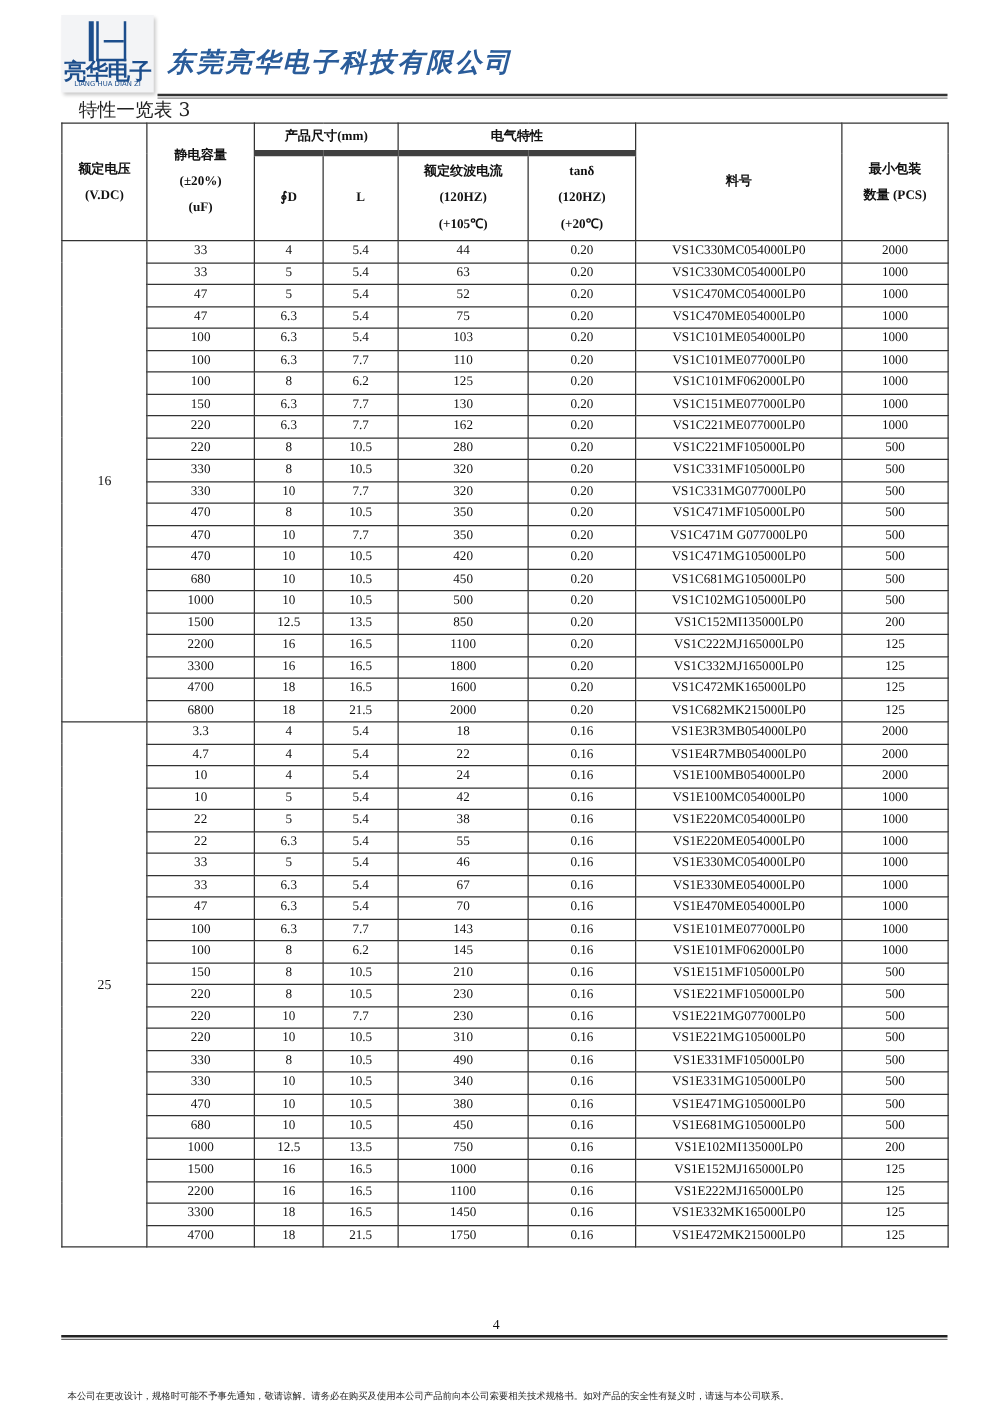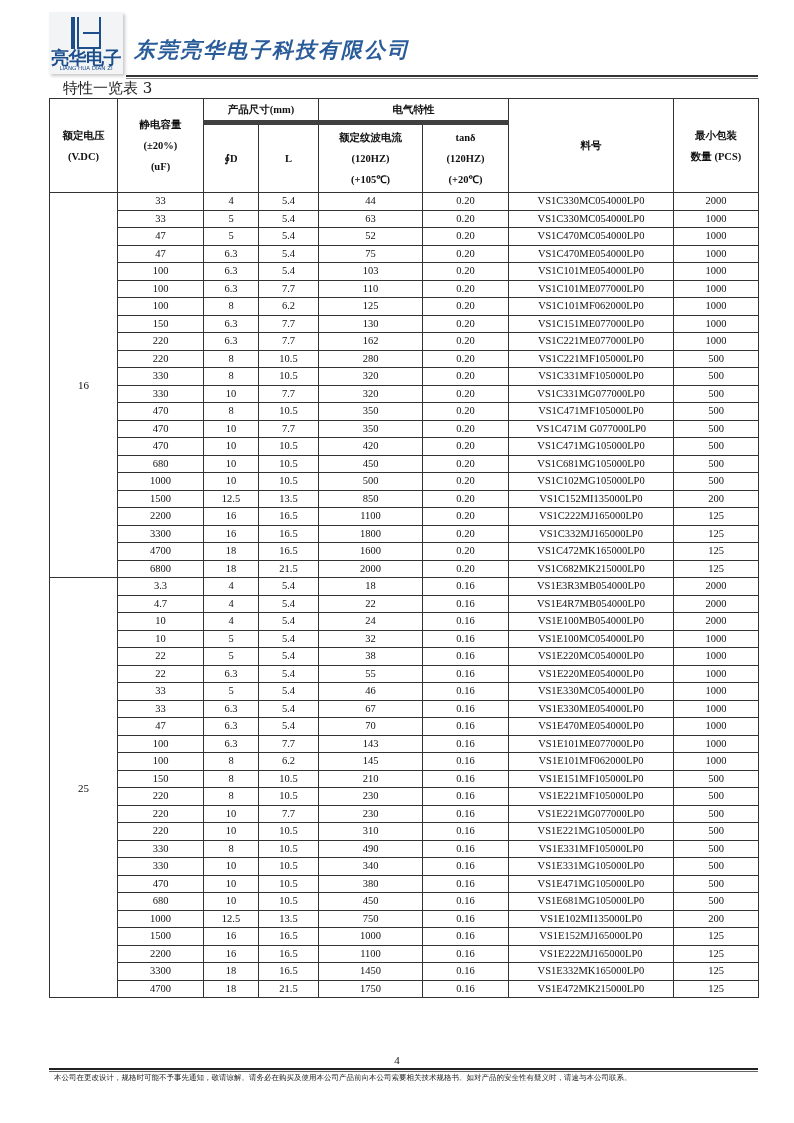--- a/index.html
+++ b/index.html
@@ -16,21 +16,21 @@
   table.spec td, table.spec th { border:1px solid #333; padding:0; text-align:center; font-size:10.5px; font-family:"Liberation Serif","DejaVu Serif",serif; font-weight:normal; overflow:hidden; white-space:nowrap; }
   table.spec th { font-family:Liberation Serif, serif; font-weight:bold; font-size:10.5px; line-height:21px; }
   table.spec th.sub { border-top:5px solid #404040; }
   table.spec tr.hdr1 th { height:20px; }
   table.spec tr.hdr2 th { height:67px; }
   table.spec tbody td { height:16.5px; line-height:16px; }
   table.spec td.volt { vertical-align:middle; font-size:11px; }
   .page-num { position:absolute; left:0; width:794px; top:1054px; text-align:center; font-size:11px; font-family:"Liberation Serif",serif; }
   .foot-rule { position:absolute; left:49px; top:1068px; width:709px; height:2px; background:#222; }
   .foot-rule2 { position:absolute; left:49px; top:1071px; width:709px; height:1px; background:#666; }
-  .footer-text { position:absolute; left:54px; top:1073px; font-size:7.5px; font-family:"DejaVu Serif",serif; color:#222; white-space:nowrap; }
+  .footer-text { position:absolute; left:54px; top:1112px; font-size:7.5px; font-family:"DejaVu Serif",serif; color:#222; white-space:nowrap; }
 </style>
 </head>
 <body>
 
 <div class="logo">
   <svg class="lh" viewBox="0 0 34 34">
     <rect x="2" y="1" width="4" height="32" fill="#1d4e8c"></rect>
     <rect x="8" y="1" width="2" height="32" fill="#1d4e8c"></rect>
     <rect x="8" y="31" width="24" height="2" fill="#1d4e8c"></rect>
     <rect x="30" y="1" width="2" height="32" fill="#1d4e8c"></rect>
@@ -297,21 +297,21 @@
         <td>5.4</td>
         <td>24</td>
         <td>0.16</td>
         <td>VS1E100MB054000LP0</td>
         <td>2000</td>
       </tr>
       <tr>
         <td>10</td>
         <td>5</td>
         <td>5.4</td>
-        <td>32</td>
+        <td>42</td>
         <td>0.16</td>
         <td>VS1E100MC054000LP0</td>
         <td>1000</td>
       </tr>
       <tr>
         <td>22</td>
         <td>5</td>
         <td>5.4</td>
         <td>38</td>
         <td>0.16</td>

